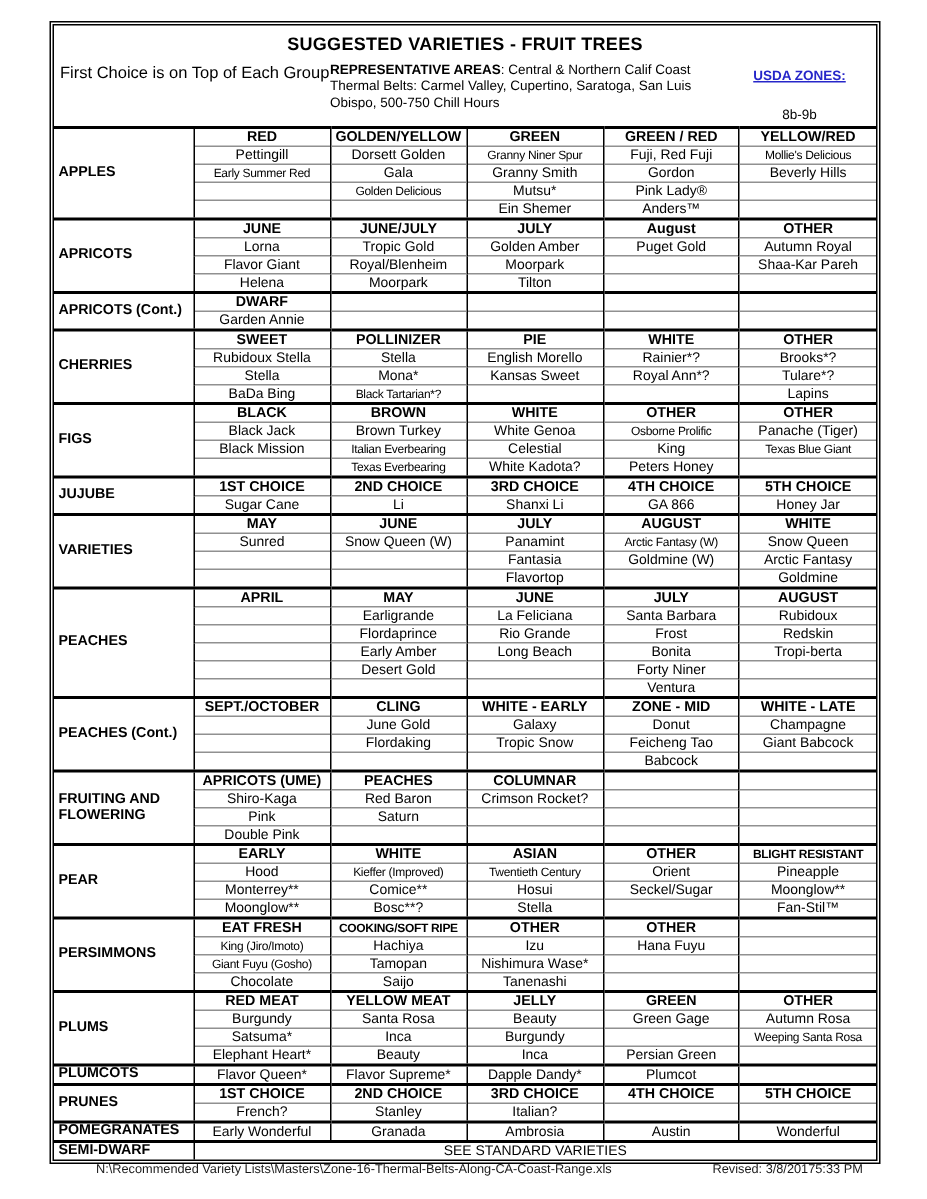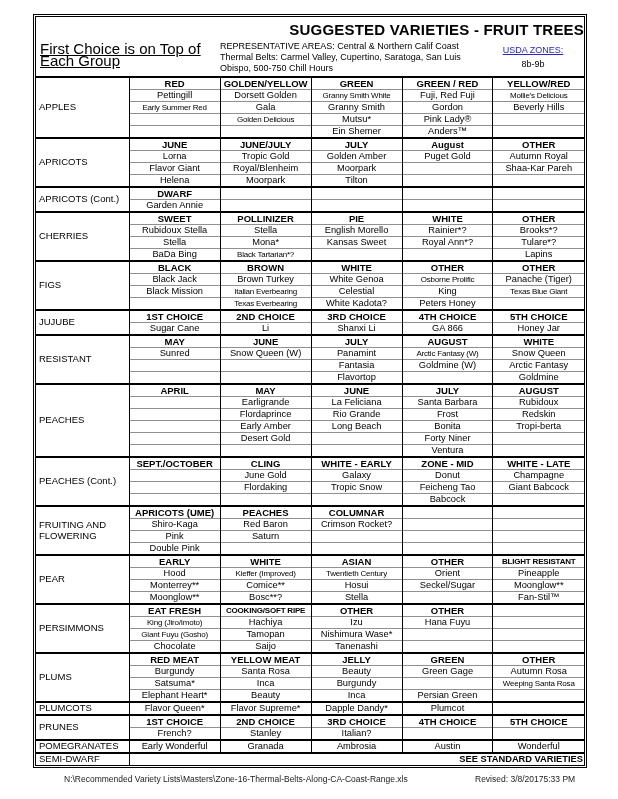--- a/index.html
+++ b/index.html
@@ -9,52 +9,52 @@
   html,body{background:#fff;}
   body{
     width:618px;height:799px;position:relative;
     font-family:"Liberation Sans","DejaVu Sans",sans-serif;color:#000;
   }
   .sheet{
     position:absolute;left:33px;top:14px;width:554px;
     border:3px double var(--ink);background:#fff;
   }
   .title{
-    text-align:right;font-weight:bold;font-size:15px;line-height:21px;
+    text-align:center;font-weight:bold;font-size:12px;line-height:21px;
     padding-top:2px;letter-spacing:.2px;
   }
   .info{
     display:flex;align-items:stretch;padding:1px 2px 2px 2px;min-height:33px;
   }
   .info-left{width:182px;padding-left:2px;}
   .zone{color:var(--zone-blue);font-weight:bold;font-size:13px;line-height:16px;}
-  .note{font-size:15px;line-height:12px;margin-top:2px;text-decoration:underline;}
+  .note{font-size:11px;line-height:12px;margin-top:2px;}
   .info-mid{width:264px;font-size:9px;line-height:11px;}
-  .rep-label{font-weight:normal;}
+  .rep-label{font-weight:bold;}
   .info-right{flex:1;text-align:center;font-size:9px;line-height:12px;padding-top:3px;}
-  .usda-link{color:var(--link-blue);text-decoration:underline;font-weight:normal;display:inline-block;}
-  .usda-val{margin-top:2px;}
+  .usda-link{color:var(--link-blue);text-decoration:underline;font-weight:bold;display:inline-block;}
+  .usda-val{margin-top:14px;}
   table{width:100%;border-collapse:collapse;table-layout:fixed;}
   col.c-cat{width:17%;}
   col.c-d{width:16.6%;}
   td{
     border-left:1px solid var(--ink);border-top:1px solid var(--grid);
     height:11px;line-height:11px;font-size:9.3px;text-align:center;
     white-space:nowrap;overflow:hidden;padding:0 1px;vertical-align:middle;
   }
   tr.group-start td{border-top:2px solid var(--ink);}
   td.hdr{font-weight:bold;font-size:9.5px;}
   td.val{}
   td.condensed{font-size:8px;letter-spacing:-0.2px;}
   td.cat{
     border-left:none;border-top:2px solid var(--ink);
-    text-align:left;font-weight:normal;font-size:9.5px;
+    text-align:left;font-weight:bold;font-size:9.5px;
     white-space:normal;line-height:10.5px;padding-left:3px;
   }
-  td.merged{font-weight:bold;text-align:right;}
+  td.merged{font-weight:normal;}
   .footer{
     position:absolute;top:774px;left:0;width:618px;font-size:8.5px;color:#1a1a1a;
   }
   .footer .path{position:absolute;left:64px;top:0;white-space:nowrap;}
   .footer .revised{position:absolute;left:475px;top:0;white-space:nowrap;}
 </style>
 </head>
 <body>
 
 <div class="sheet">
@@ -83,21 +83,21 @@
           <td class="cat" rowspan="5">APPLES</td>
           <td class="hdr">RED</td>
           <td class="hdr">GOLDEN/YELLOW</td>
           <td class="hdr">GREEN</td>
           <td class="hdr">GREEN / RED</td>
           <td class="hdr">YELLOW/RED</td>
         </tr>
         <tr>
           <td class="val">Pettingill</td>
           <td class="val">Dorsett Golden</td>
-          <td class="val condensed">Granny Smith White</td>
+          <td class="val condensed">Granny Niner Spur</td>
           <td class="val">Fuji, Red Fuji</td>
           <td class="val condensed">Mollie's Delicious</td>
         </tr>
         <tr>
           <td class="val condensed">Early Summer Red</td>
           <td class="val">Gala</td>
           <td class="val">Granny Smith</td>
           <td class="val">Gordon</td>
           <td class="val">Beverly Hills</td>
         </tr>
@@ -226,21 +226,21 @@
           <td class="hdr">5TH CHOICE</td>
         </tr>
         <tr>
           <td class="val">Sugar Cane</td>
           <td class="val">Li</td>
           <td class="val">Shanxi Li</td>
           <td class="val">GA 866</td>
           <td class="val">Honey Jar</td>
         </tr>
         <tr class="group-start">
-          <td class="cat" rowspan="4">RESISTANT</td>
+          <td class="cat" rowspan="4">VARIETIES</td>
           <td class="hdr">MAY</td>
           <td class="hdr">JUNE</td>
           <td class="hdr">JULY</td>
           <td class="hdr">AUGUST</td>
           <td class="hdr">WHITE</td>
         </tr>
         <tr>
           <td class="val">Sunred</td>
           <td class="val">Snow Queen (W)</td>
           <td class="val">Panamint</td>

